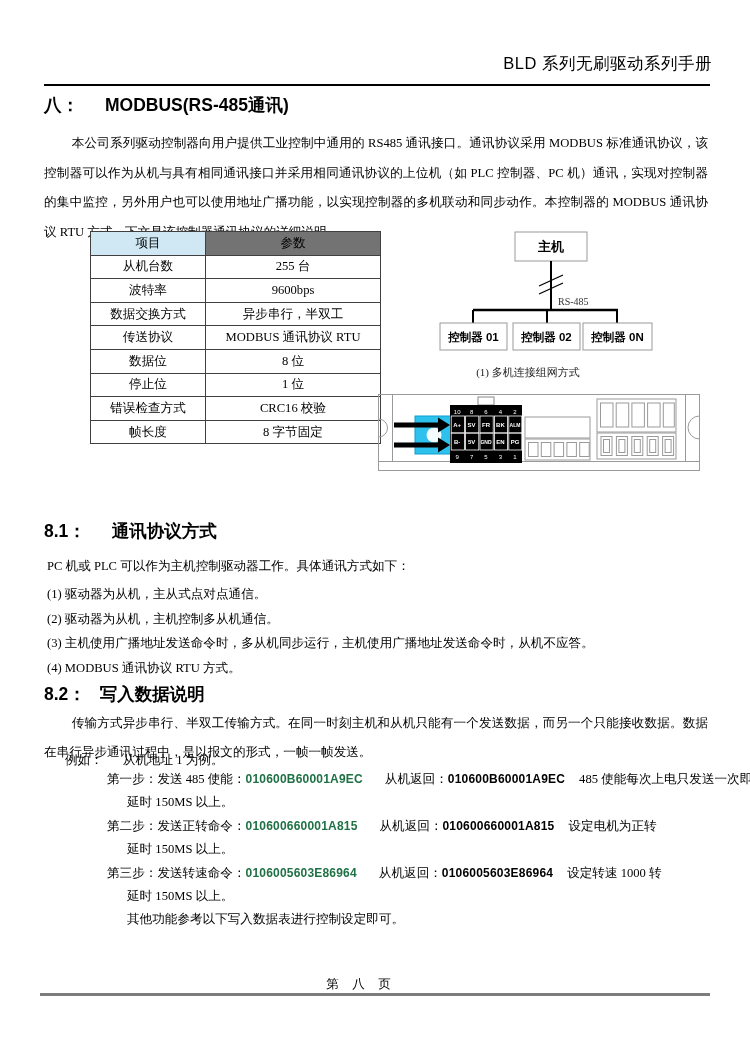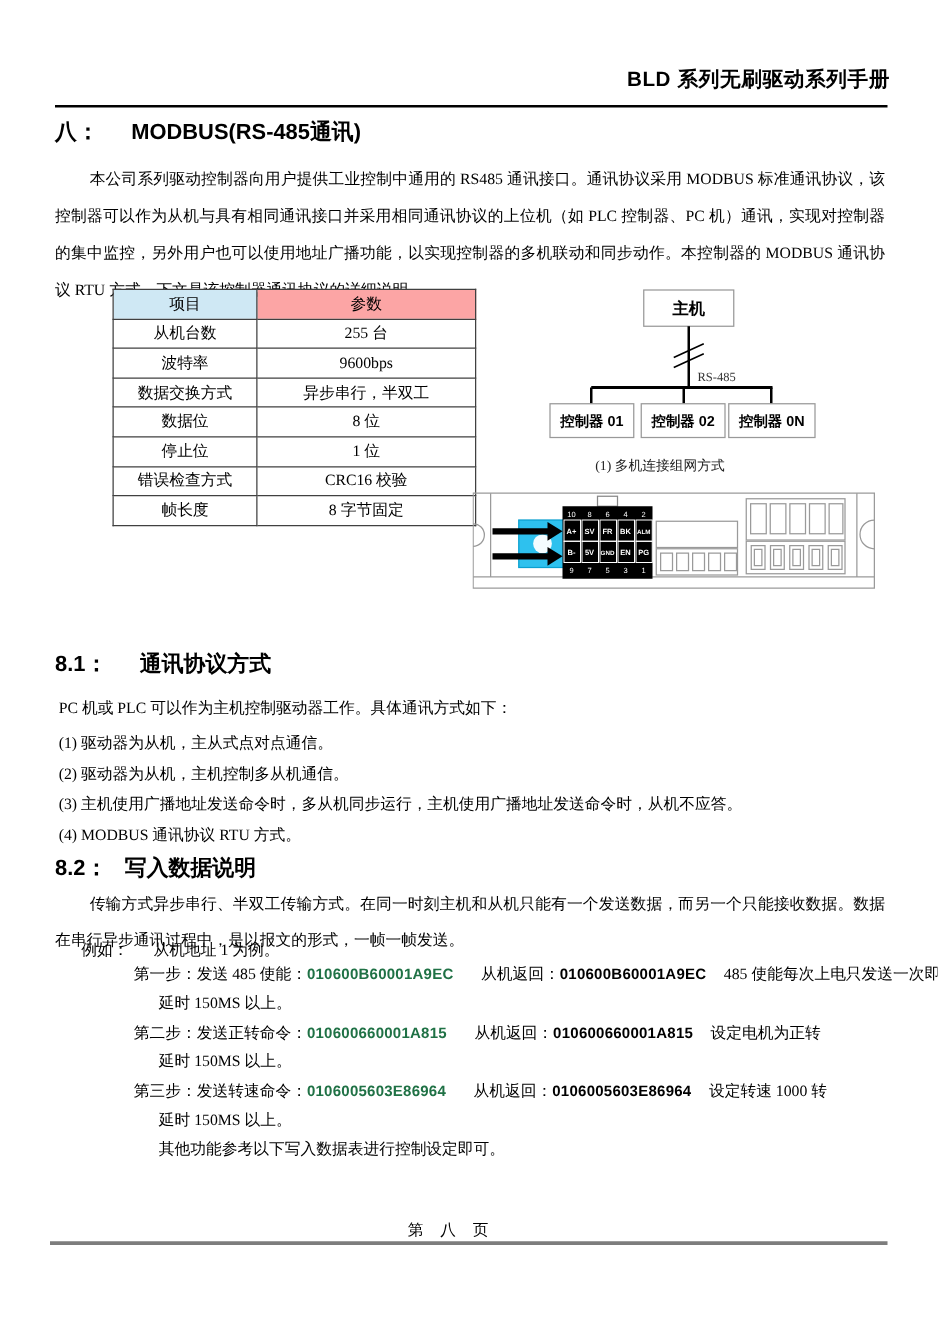--- a/index.html
+++ b/index.html
@@ -1,20 +1,20 @@
 <!DOCTYPE html>
 <html><head>
 <meta charset="utf-8">
 <style>
   * { margin:0; padding:0; box-sizing:border-box; }
   html,body { width:750px; height:1060px; background:#fff; }
   body { position:relative; font-family:"Liberation Serif","DejaVu Serif",serif; color:#000; overflow:hidden; }
   .abs { position:absolute; }
 
-  .header-title { top:53px; right:38px; font-family:"Liberation Sans","DejaVu Sans",sans-serif; font-size:16.5px; font-weight:700; letter-spacing:.5px;margin-left:31px; }
+  .header-title { top:53px; right:38px; font-family:"Liberation Sans","DejaVu Sans",sans-serif; font-size:16.5px; font-weight:400; letter-spacing:.5px;margin-left:31px; }
   .header-rule { top:84px; left:44px; width:666px; height:2px; background:#000; }
 
   .sec-heading { left:44px; font-family:"Liberation Sans","DejaVu Sans",sans-serif; font-size:17.5px; font-weight:bold; display:flex; }
   .sec-heading .num { margin-right:26px; }
   .sec-heading.tight .num { margin-right:14px; }
 
   .intro { top:129px; left:44px; width:664px; font-size:12.6px; line-height:29.6px; text-indent:2.2em; text-align:justify; }
 
   table.params { position:absolute; left:90px; top:231px; width:291px; border-collapse:collapse; table-layout:fixed; font-size:12.6px; }
   table.params th, table.params td { border:1px solid #404040; height:23.6px; text-align:center; font-weight:normal; padding:0 12px; }
@@ -62,33 +62,37 @@
 <div class="abs intro">本公司系列驱动控制器向用户提供工业控制中通用的 RS485 通讯接口。通讯协议采用 MODBUS 标准通讯协议，该控制器可以作为从机与具有相同通讯接口并采用相同通讯协议的上位机（如 PLC 控制器、PC 机）通讯，实现对控制器的集中监控，另外用户也可以使用地址广播功能，以实现控制器的多机联动和同步动作。本控制器的 MODBUS 通讯协议 RTU 方式，下文是该控制器通讯协议的详细说明。</div>
 
 <table class="params">
   <colgroup>
       <col class="c1">
       <col>
     </colgroup>
   <tbody>
       <tr>
     <th style="background: rgb(207, 232, 244);">项目</th>
-    <th style="background: #fca5a5;">参数</th>
+    <th style="background: #737373;">参数</th>
   </tr>
   <tr>
         <td>从机台数</td>
         <td>255 台</td>
       </tr>
   <tr>
         <td>波特率</td>
         <td>9600bps</td>
       </tr>
   <tr>
         <td>数据交换方式</td>
         <td>异步串行，半双工</td>
+      </tr>
+  <tr>
+        <td>传送协议</td>
+        <td>MODBUS 通讯协议 RTU</td>
       </tr>
   <tr>
         <td>数据位</td>
         <td>8 位</td>
       </tr>
   <tr>
         <td>停止位</td>
         <td>1 位</td>
       </tr>
   <tr>

